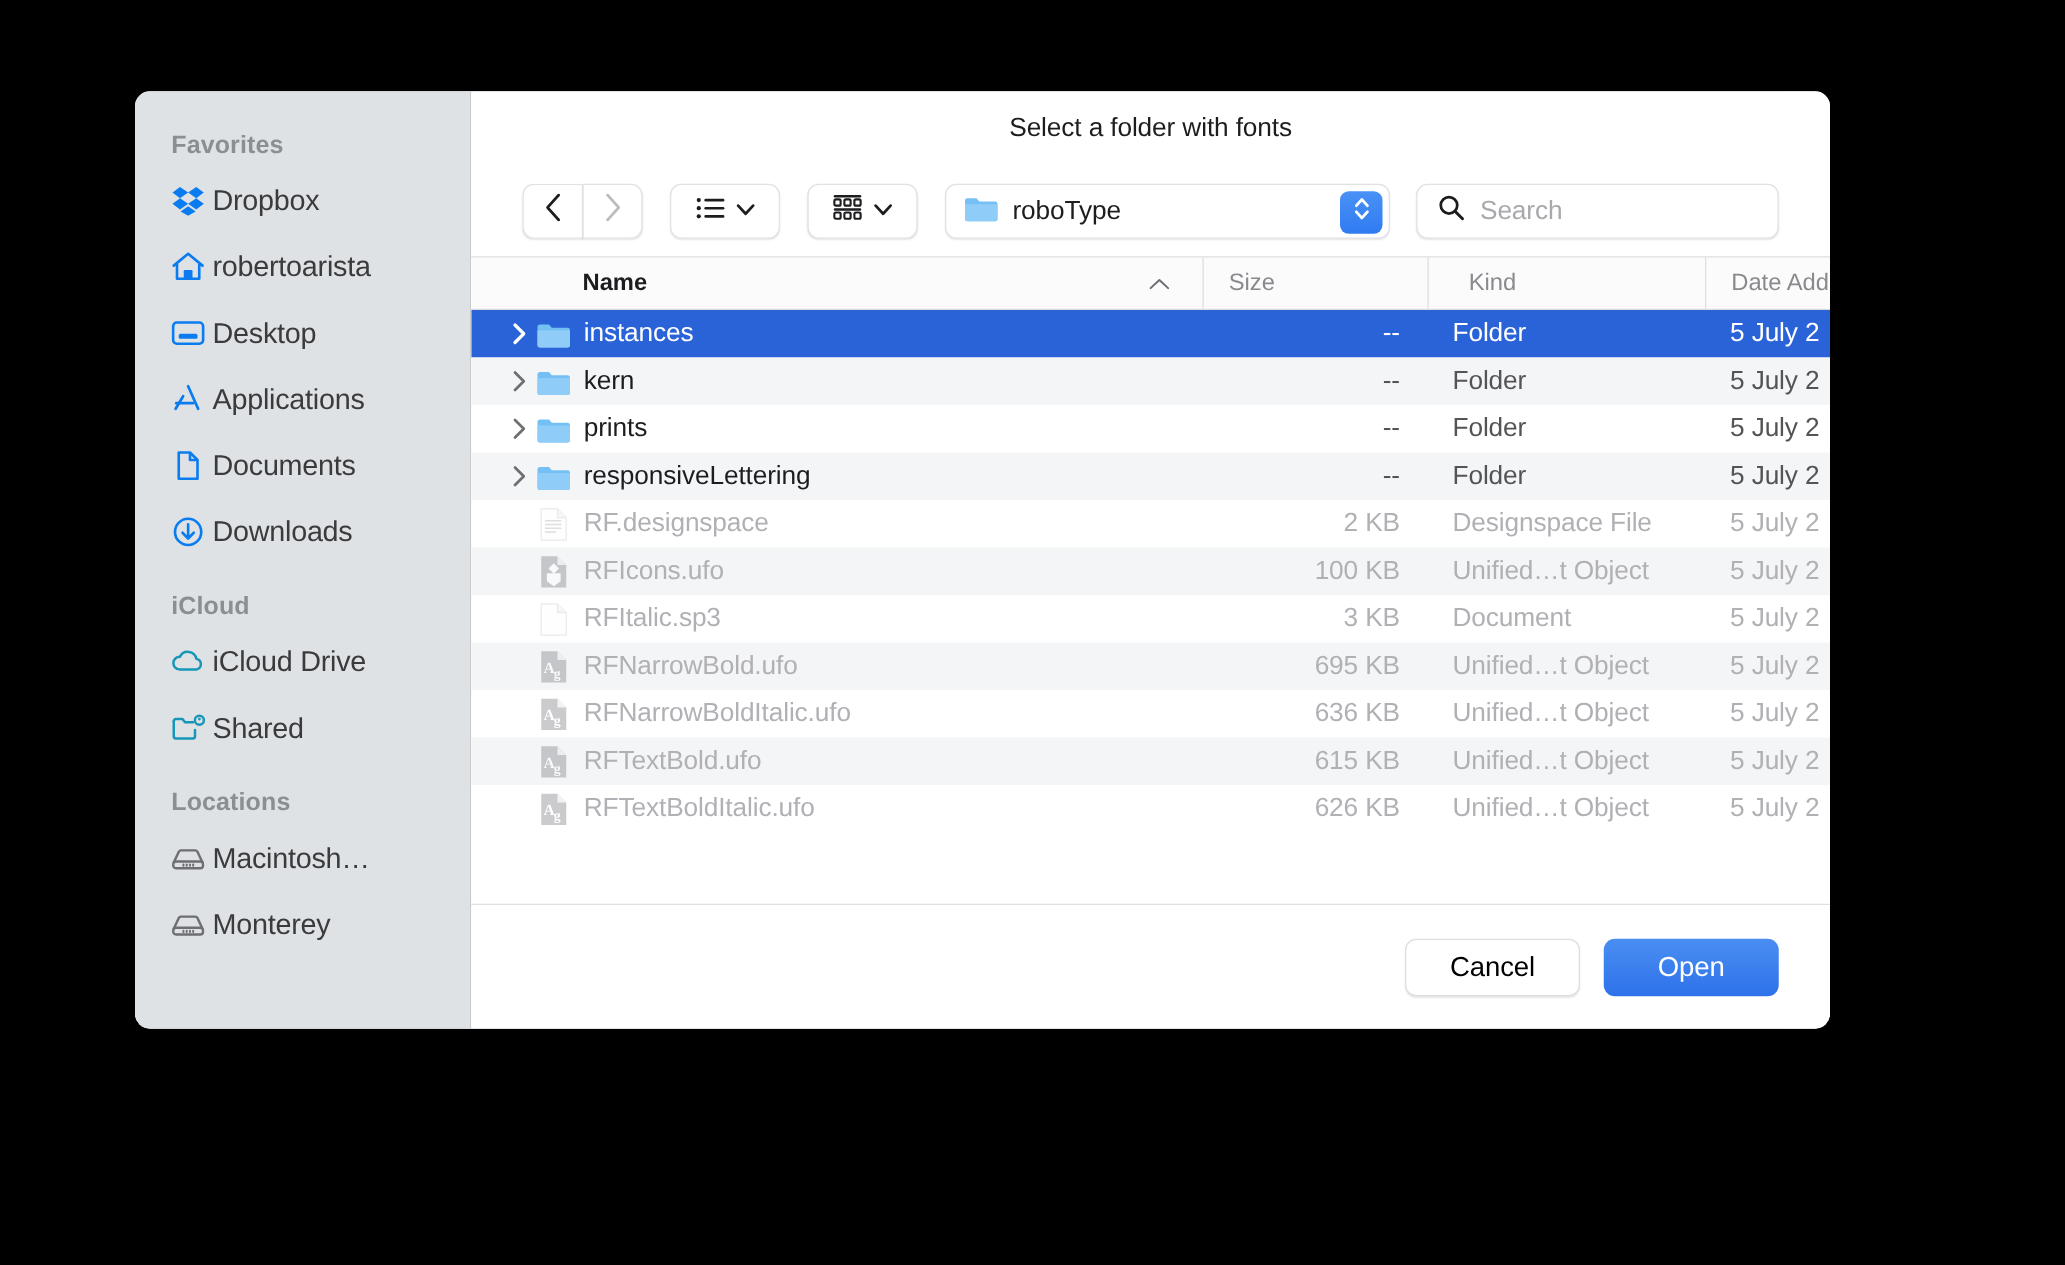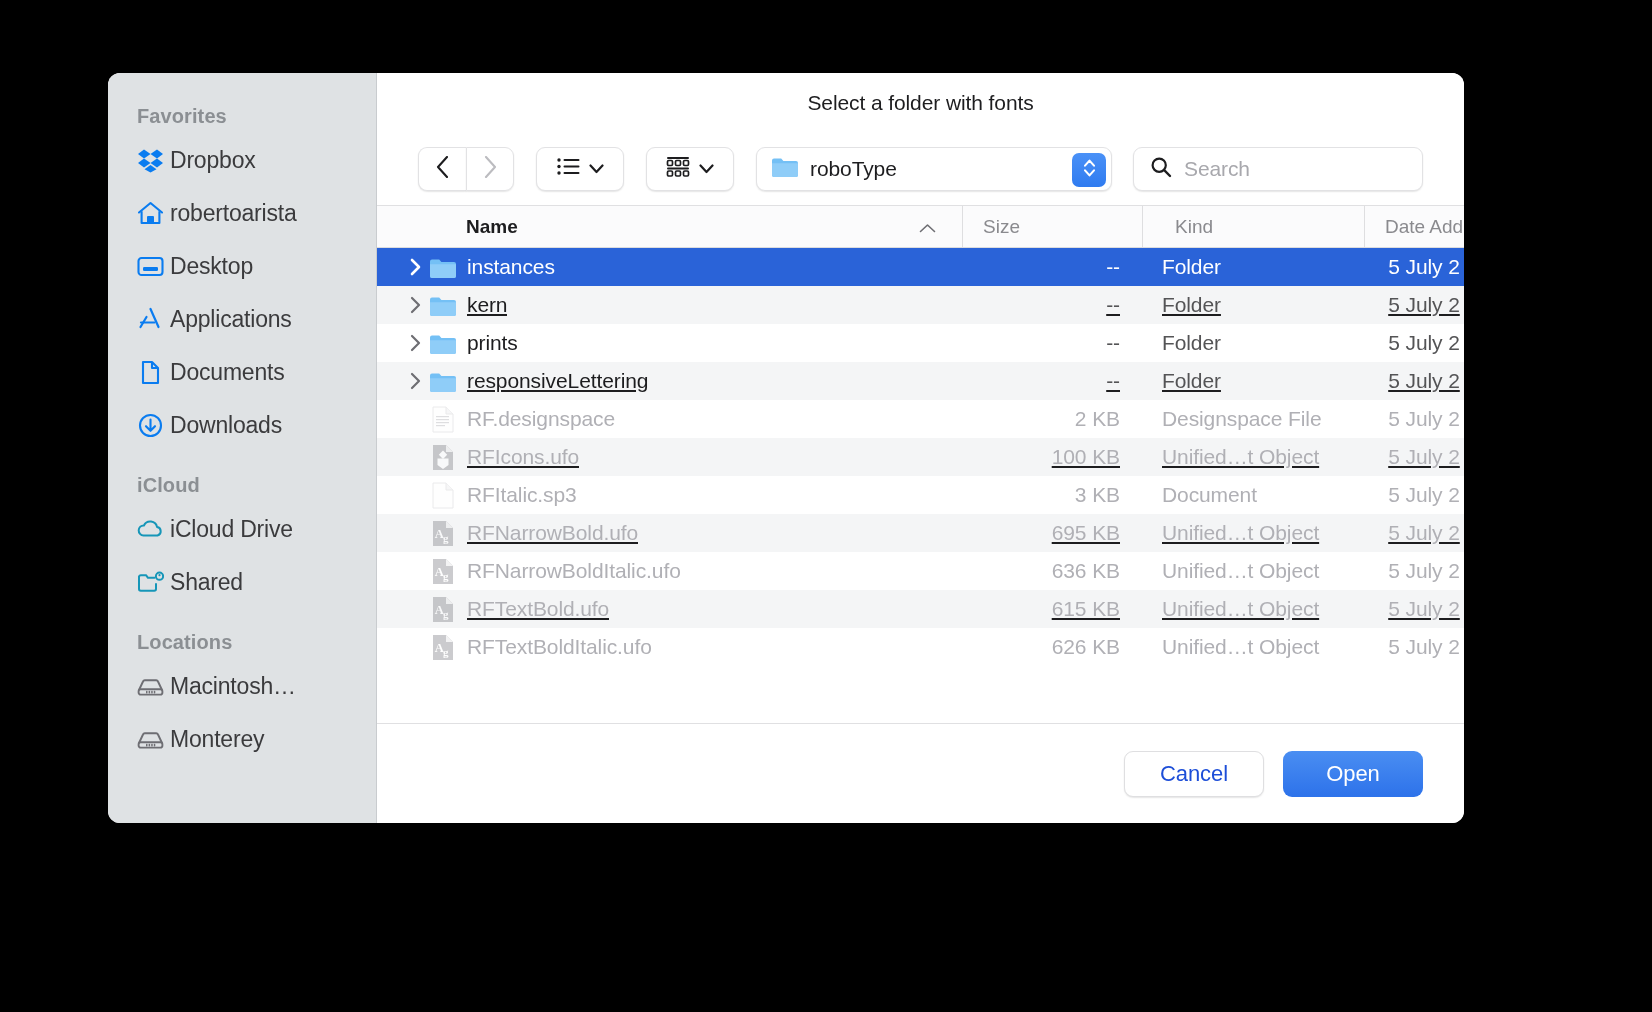--- a/index.html
+++ b/index.html
@@ -228,21 +228,21 @@
 
   .row {
     height: 38px;
     display: flex;
     align-items: center;
     font-size: 21px;
     color: #1d1d1f;
     cursor: default;
     letter-spacing: -0.1px;
   }
-  .row.alt { background: #f4f5f6; text-decoration: underline; }
+  .row.alt { background: #f4f5f6; }
   .row.sel { background: #2a63d8; color: #ffffff; }
 
   .c-name {
     flex: 0 0 585px;
     display: flex;
     align-items: center;
     padding-left: 25px;
     gap: 0;
     min-width: 0;
   }
@@ -264,21 +264,21 @@
   }
   .f-name { white-space: nowrap; overflow: hidden; text-overflow: ellipsis; }
 
   .c-size {
     flex: 0 0 180px;
     text-align: right;
     padding-right: 22px;
     display: block;
   }
   .c-kind { flex: 0 0 222px; padding-left: 20px; white-space: nowrap; overflow: hidden; }
-  .c-date { flex: 1 1 auto;  padding-left: 20px; white-space: nowrap; overflow: hidden; text-align: center; }
+  .c-date { flex: 1 1 auto;  padding-left: 20px; white-space: nowrap; overflow: hidden; }
 
   .row.dim .f-name,
   .row.dim .c-size,
   .row.dim .c-kind,
   .row.dim .c-date { color: #b0b0b5; }
 
   .row.fold .c-size,
   .row.fold .c-kind,
   .row.fold .c-date { color: #545456; }
   .row.sel .c-size,
@@ -305,21 +305,21 @@
     display: flex;
     align-items: center;
     justify-content: center;
     cursor: default;
     letter-spacing: -0.1px;
   }
   #cancel-button {
     width: 140px;
     background: #ffffff;
     border: 1px solid #dfdfe1;
-    color: #1d4ed8;
+    color: #000000;
     box-shadow: 0 1px 1.5px rgba(0,0,0,0.10);
   }
   #open-button {
     width: 140px;
     background: linear-gradient(180deg,#4a8ef2 0%, #2d72ea 100%);
     color: #ffffff;
     border: none;
   }
 </style>
 </head>

